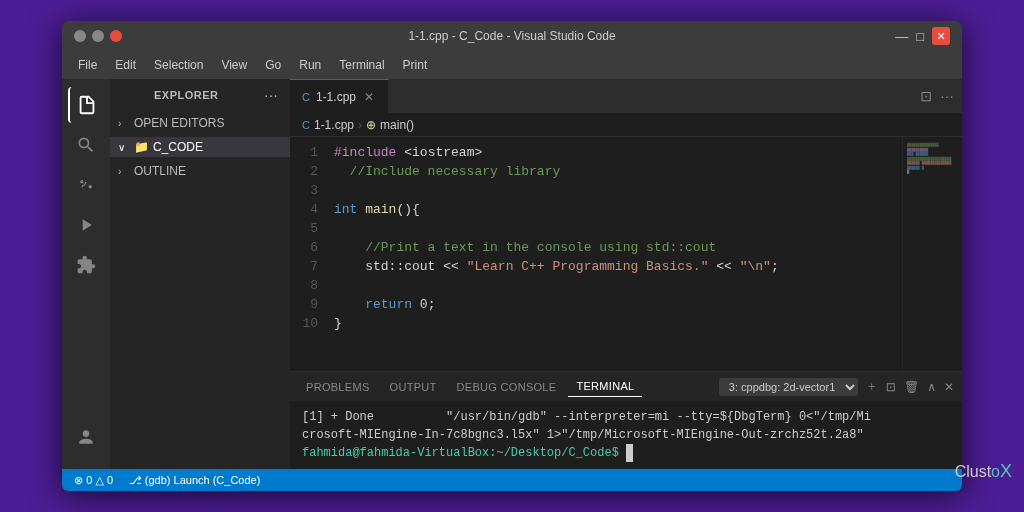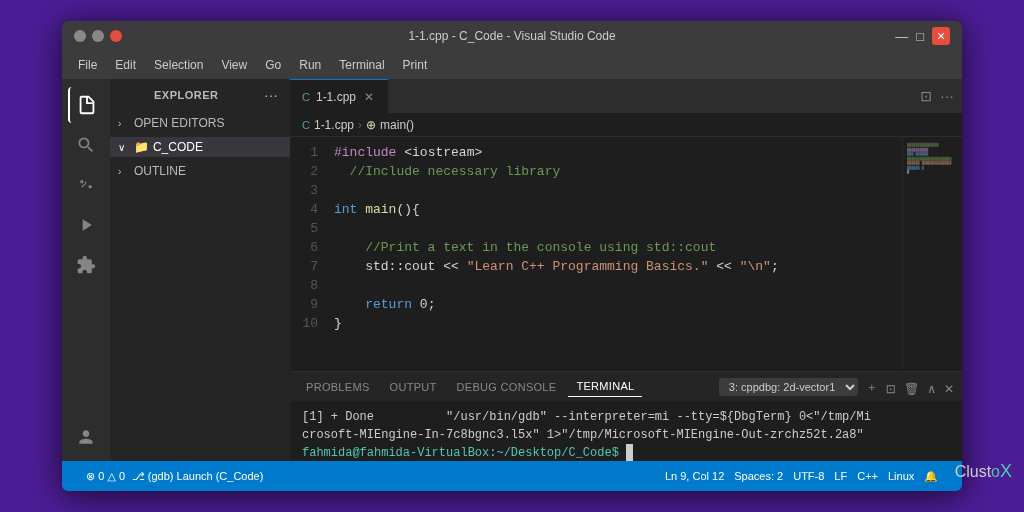--- a/index.html
+++ b/index.html
@@ -276,21 +276,21 @@
       text-transform: uppercase;
       letter-spacing: 0.3px;
     }
     .panel-tab.active {
       color: #ffffff;
       border-bottom: 1px solid #fff;
     }
     .panel-tab-actions {
       margin-left: auto;
       display: flex;
-      align-items: flex-end;
+      align-items: center;
       gap: 8px;
       color: #888;
       font-size: 12px;
     }
     .panel-tab-select {
       background: #3c3c3c;
       color: #ccc;
       border: none;
       font-size: 11px;
       padding: 2px 6px;
@@ -304,26 +304,26 @@
       font-size: 12px;
       color: #cccccc;
       overflow: auto;
       line-height: 18px;
     }
     .terminal-prompt { color: #4ec9b0; }
     .terminal-normal { color: #cccccc; }
 
     
     .status-bar {
-      height: 30px;
+      height: 22px;
       background: #007acc;
       display: flex;
       align-items: center;
-      padding: 0 24px;
-      gap: 7px;
+      padding: 0 12px;
+      gap: 16px;
       position: absolute;
       bottom: 0;
       left: 0;
       right: 0;
     }
     .status-item {
       color: #ffffff;
       font-size: 11px;
       display: flex;
       align-items: center;
@@ -582,29 +582,20 @@
               <div class="terminal-normal"><span class="terminal-prompt">fahmida@fahmida-VirtualBox:~/Desktop/C_Code$</span> <span style="background: #cccccc; width: 7px; display: inline-block;">&nbsp;</span></div>
             </div>
           </div>
         </div>
       </div>
     </div>
 
     <div class="status-bar">
       <span class="status-item">⊗ 0 △ 0</span>
       <span class="status-item">⎇ (gdb) Launch (C_Code)</span>
-      <div class="status-right">
-        <span class="status-item">Ln 9, Col 12</span>
-        <span class="status-item">Spaces: 2</span>
-        <span class="status-item">UTF-8</span>
-        <span class="status-item">LF</span>
-        <span class="status-item">C++</span>
-        <span class="status-item">Linux</span>
-        <span class="status-item">🔔</span>
-      </div>
     </div>
 
   </div>
 
   <div class="watermark">
     Clust<span>o</span><span style="color: #4ec9b0; font-size: 18px;">X</span>
   </div>
 
 </div>
 

